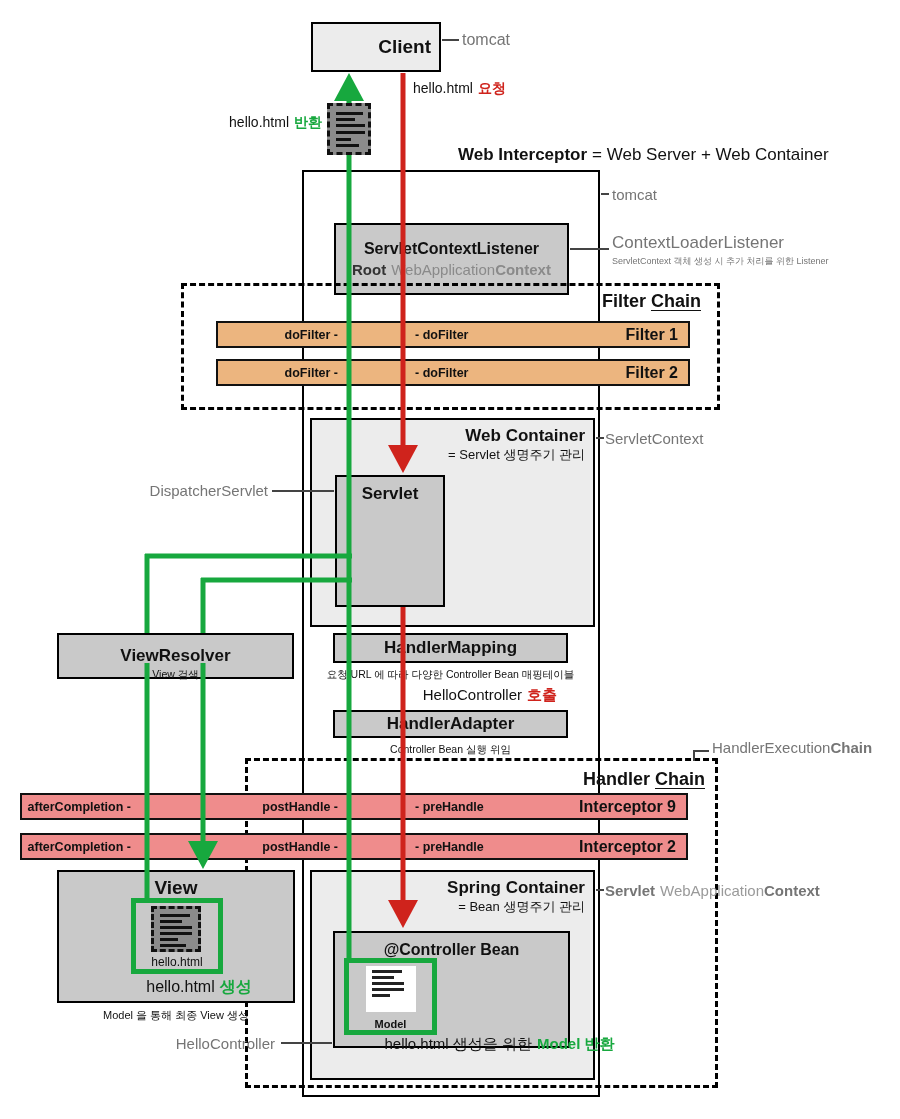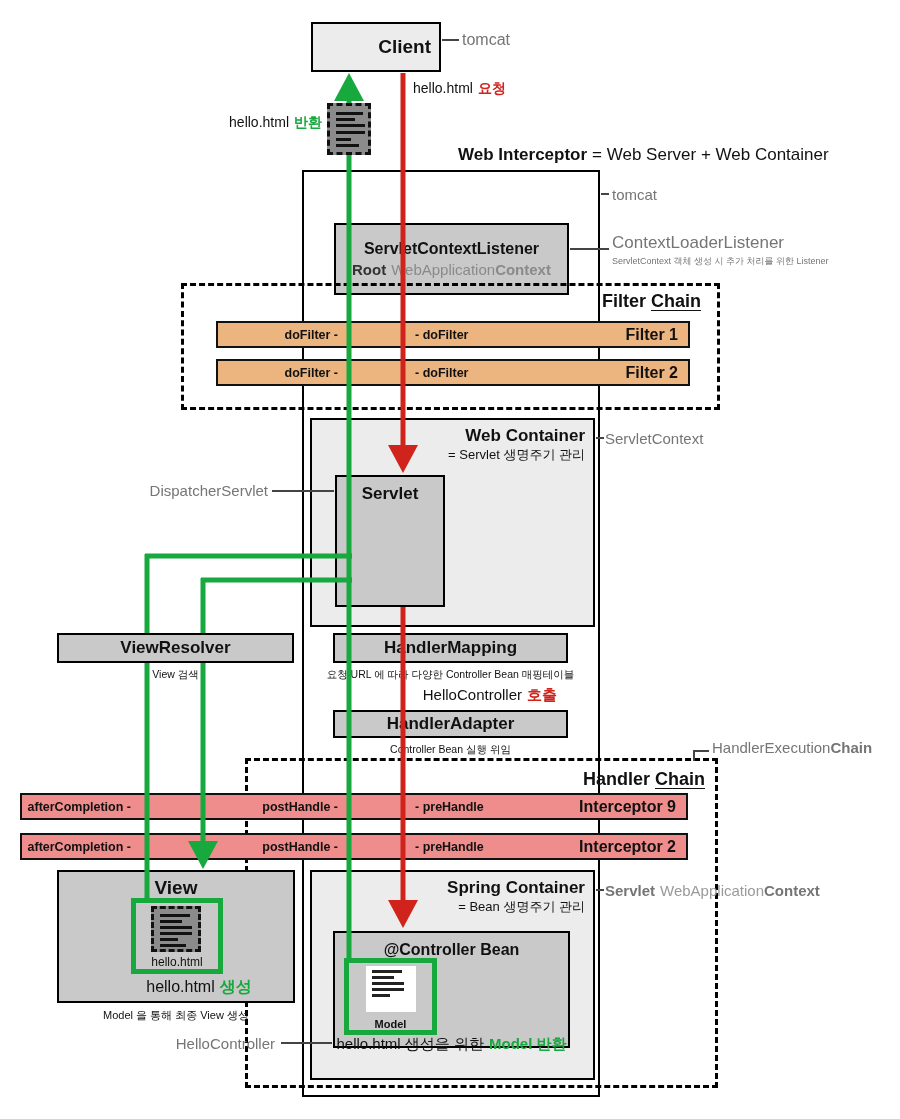--- a/index.html
+++ b/index.html
@@ -87,21 +87,21 @@
     <div class="b nowrap" style="font-size:17px;">Web Container</div>
     <div class="nowrap" style="font-size:13px;">= Servlet 생명주기 관리</div>
   </div>
   <div class="lbl" style="left:605px;top:430px;">ServletContext</div>
 
   <div class="box gray" style="left:335px;top:475px;width:110px;height:132px;">
     <div class="btitle" style="margin-top:7px;">Servlet</div>
   </div>
   <div class="lbl" style="right:632px;top:482px;padding-left:24px;">DispatcherServlet</div>
 
-  <div class="box gray" style="left:57px;top:633px;width:237px;height:30px;display:flex;align-items:center;justify-content:center;">
+  <div class="box gray" style="left:57px;top:633px;width:237px;height:46px;display:flex;align-items:center;justify-content:center;">
     <span class="b nowrap" style="font-size:17px;">ViewResolver</span>
   </div>
   <div class="cap" style="left:57px;top:668px;width:237px;">View 검색</div>
 
   <div class="box gray" style="left:333px;top:633px;width:235px;height:30px;display:flex;align-items:center;justify-content:center;">
     <span class="b nowrap" style="font-size:17px;">HandlerMapping</span>
   </div>
   <div class="cap" style="left:323px;top:668px;width:255px;">요청 URL 에 따라 다양한 Controller Bean 매핑테이블</div>
   <div class="abs nowrap" style="right:343px;top:686px;font-size:15px;">
     <span>HelloController</span><span class="b red gap">호출</span>
@@ -166,21 +166,21 @@
   </div>
   <div class="abs" style="left:344px;top:958px;width:93px;height:77px;border:5px solid #17a83e;box-sizing:border-box;"></div>
   <div class="doc2" style="left:366px;top:966px;width:50px;height:46px;">
     <div class="l" style="top:4px;width:30px;background:#222;"></div>
     <div class="l" style="top:10px;width:22px;background:#222;"></div>
     <div class="l" style="top:16px;width:32px;background:#222;"></div>
     <div class="l" style="top:22px;width:32px;background:#222;"></div>
     <div class="l" style="top:28px;width:18px;background:#222;"></div>
   </div>
   <div class="cap b" style="left:344px;top:1018px;width:93px;font-size:11px;">Model</div>
-  <div class="abs nowrap" style="left:333px;top:1035px;width:237px;text-align:center;font-size:15px;">
+  <div class="abs nowrap" style="left:333px;top:1035px;width:237px;text-align:center;font-size:15px;padding-left:48px;">
     <span>hello.html 생성을 위한</span><span class="b green gap">Model 반환</span>
   </div>
   <div class="lbl" style="right:625px;top:1035px;">HelloController</div>
 
   <svg class="overlay" width="900" height="1119" viewBox="0 0 900 1119">
 
     <g stroke="#17a83e" stroke-width="5" fill="none">
       <line x1="349" y1="98" x2="349" y2="961"></line>
       <line x1="145" y1="556" x2="352" y2="556"></line>
       <line x1="147" y1="554" x2="147" y2="633"></line>

